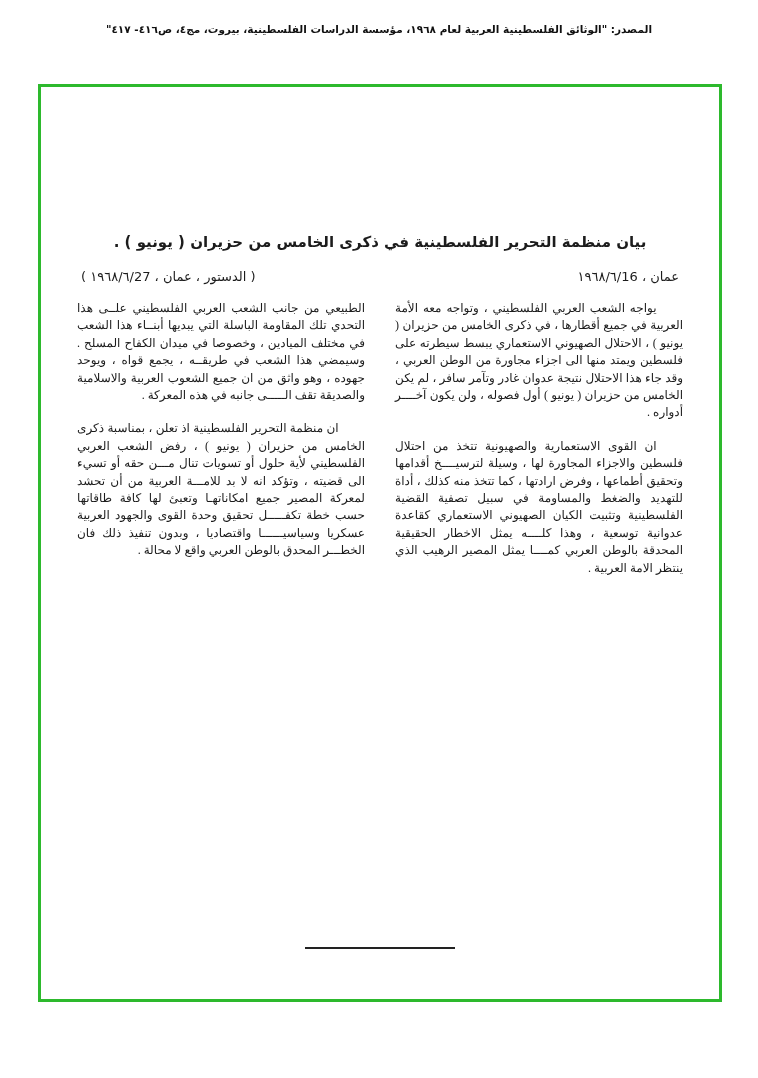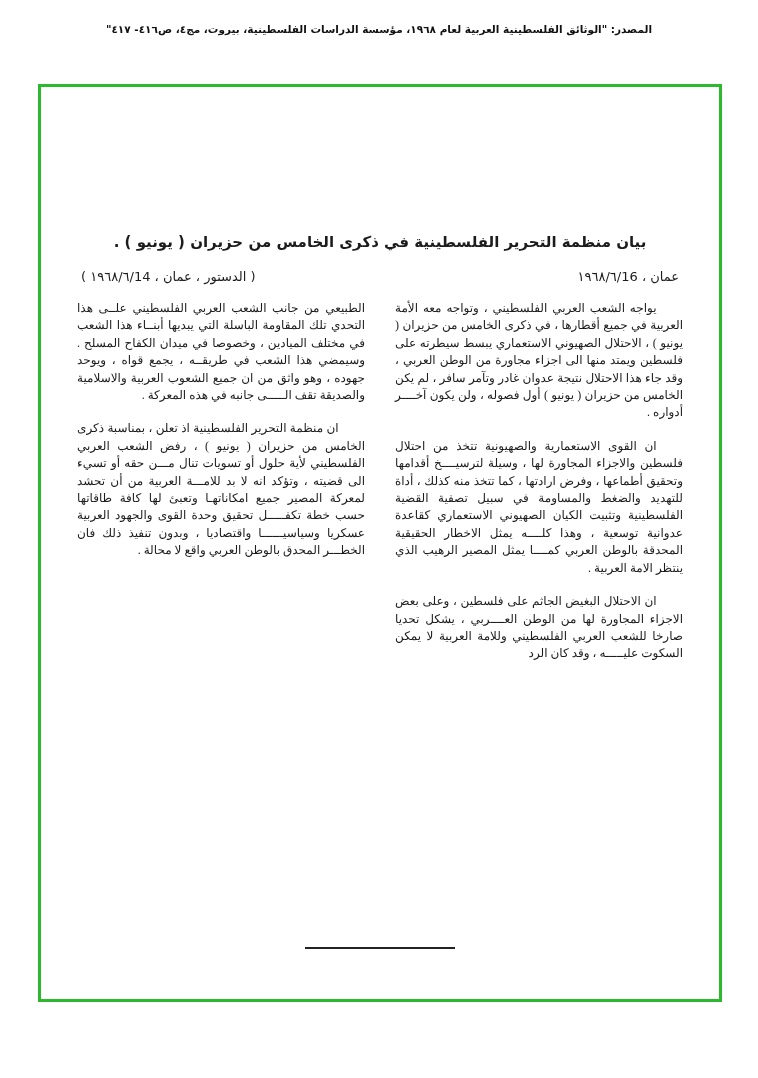--- a/index.html
+++ b/index.html
@@ -89,28 +89,27 @@
 <div class="page-header">
   <div class="page-source">المصدر: "الوثائق الفلسطينية العربية لعام ١٩٦٨، مؤسسة الدراسات الفلسطينية، بيروت، مج٤، ص٤١٦- ٤١٧"</div>
 </div>
 
 <div class="doc-frame">
   <div class="doc-content">
     <div class="doc-title">بيان منظمة التحرير الفلسطينية في ذكرى الخامس من حزيران ( يونيو ) .</div>
 
     <div class="datelines">
       <span>عمان  ،  ١٩٦٨/٦/16</span>
-      <span>( الدستور ،  عمان  ،  ١٩٦٨/٦/14 )</span>
+      <span>( الدستور ،  عمان  ،  ١٩٦٨/٦/27 )</span>
     </div>
 
     <div class="columns">
       <div class="col">
         <p>يواجه الشعب العربي الفلسطيني ، وتواجه معه الأمة العربية في جميع أقطارها ، في ذكرى الخامس من حزيران ( يونيو ) ، الاحتلال الصهيوني الاستعماري يبسط سيطرته على فلسطين ويمتد منها الى اجزاء مجاورة من الوطن العربي ، وقد جاء هذا الاحتلال نتيجة عدوان غادر وتآمر سافر ، لم يكن الخامس من حزيران ( يونيو ) أول فصوله ، ولن يكون آخــــر أدواره .</p>
         <p>ان القوى الاستعمارية والصهيونية تتخذ من احتلال فلسطين والاجزاء المجاورة لها ، وسيلة لترسيــــخ أقدامها وتحقيق أطماعها ، وفرض ارادتها ، كما تتخذ منه كذلك ، أداة للتهديد والضغط والمساومة في سبيل تصفية القضية الفلسطينية وتثبيت الكيان الصهيوني الاستعماري كقاعدة عدوانية توسعية ، وهذا كلــــه يمثل الاخطار الحقيقية المحدقة بالوطن العربي كمــــا يمثل المصير الرهيب الذي ينتظر الامة العربية .</p>
-        <p>ان الاحتلال البغيض الجاثم على فلسطين ، وعلى بعض الاجزاء المجاورة لها من الوطن العــــربي ، يشكل تحديا صارخا للشعب العربي الفلسطيني وللامة العربية لا يمكن السكوت عليـــــه ، وقد كان الرد</p>
       </div>
       <div class="col">
         <p class="no-indent">الطبيعي من جانب الشعب العربي الفلسطيني علــى هذا التحدي تلك المقاومة الباسلة التي يبديها أبنــاء هذا الشعب في مختلف الميادين ، وخصوصا في ميدان الكفاح المسلح . وسيمضي هذا الشعب في طريقــه ، يجمع قواه ، ويوحد جهوده ، وهو واثق من ان جميع الشعوب العربية والاسلامية والصديقة تقف الـــــى جانبه في هذه المعركة .</p>
         <p>ان منظمة التحرير الفلسطينية اذ تعلن ، بمناسبة ذكرى الخامس من حزيران ( يونيو ) ، رفض الشعب العربي الفلسطيني لأية حلول أو تسويات تنال مـــن حقه أو تسيء الى قضيته ، وتؤكد انه لا بد للامـــة العربية من أن تحشد لمعركة المصير جميع امكاناتهـا وتعبئ لها كافة طاقاتها حسب خطة تكفـــــل تحقيق وحدة القوى والجهود العربية عسكريا وسياسيــــــا واقتصاديا ، وبدون تنفيذ ذلك فان الخطـــر المحدق بالوطن العربي واقع لا محالة .</p>
       </div>
     </div>
 
     <div class="divider"></div>
   </div>
 </div>

